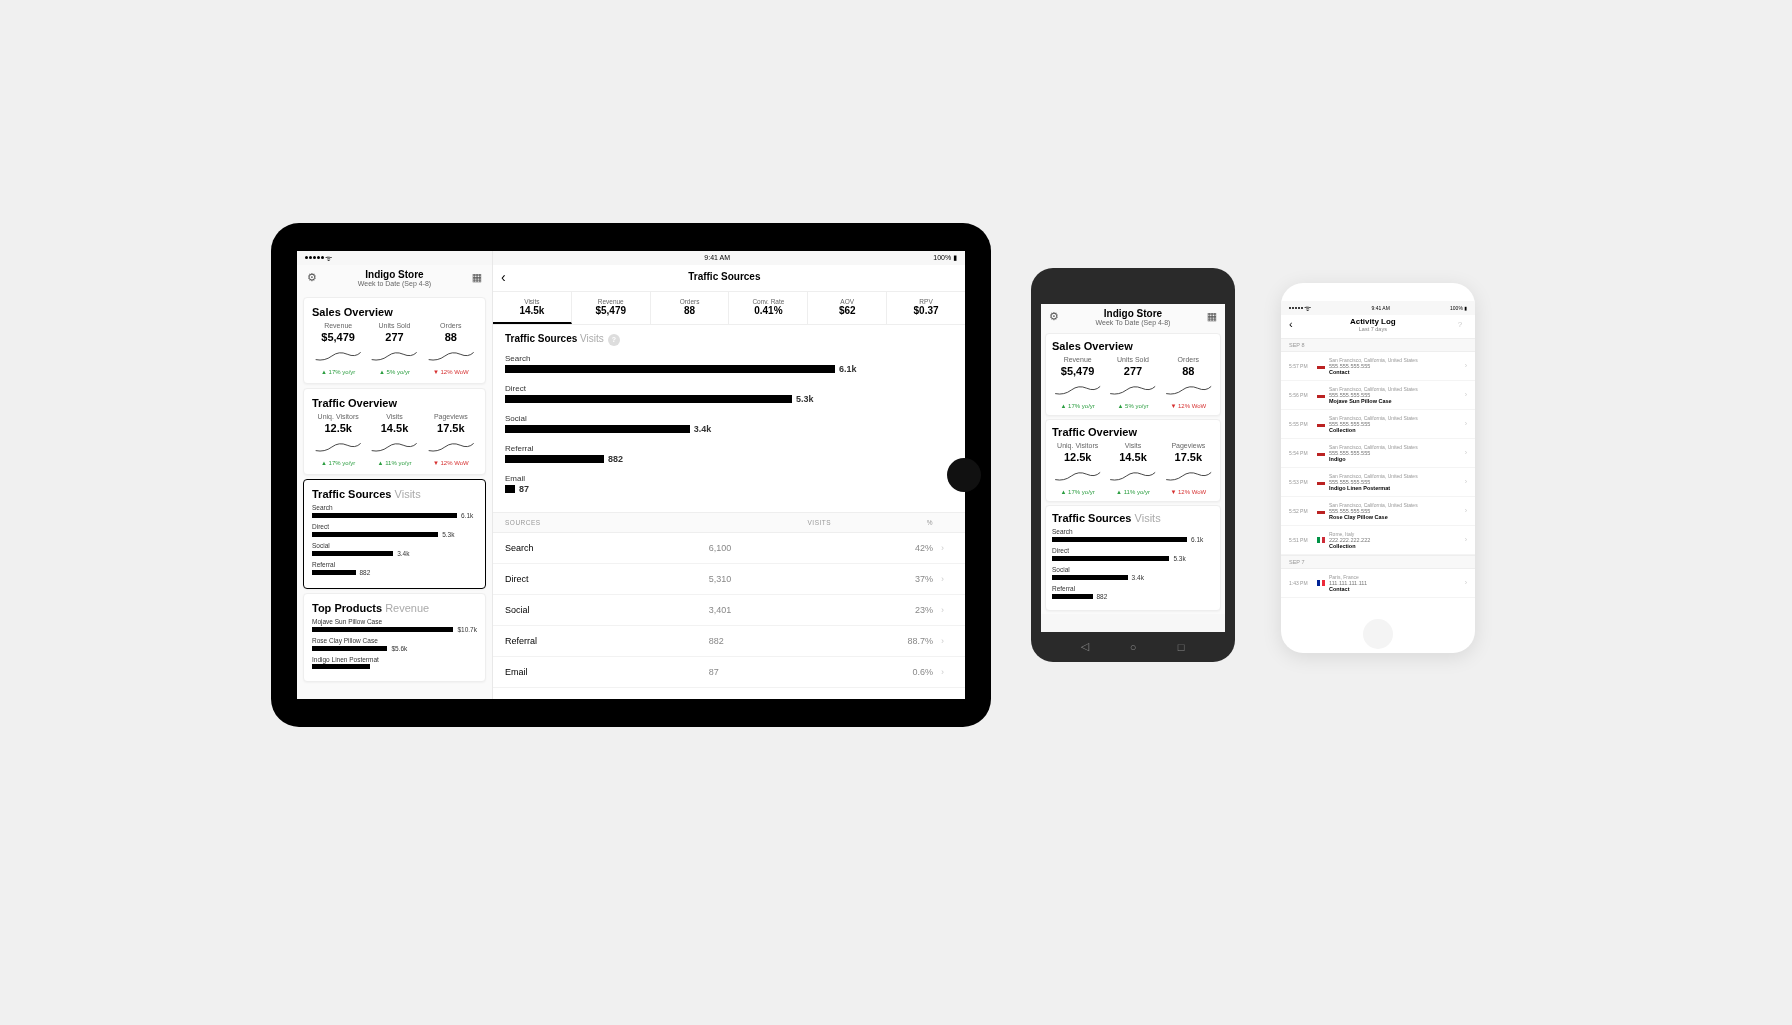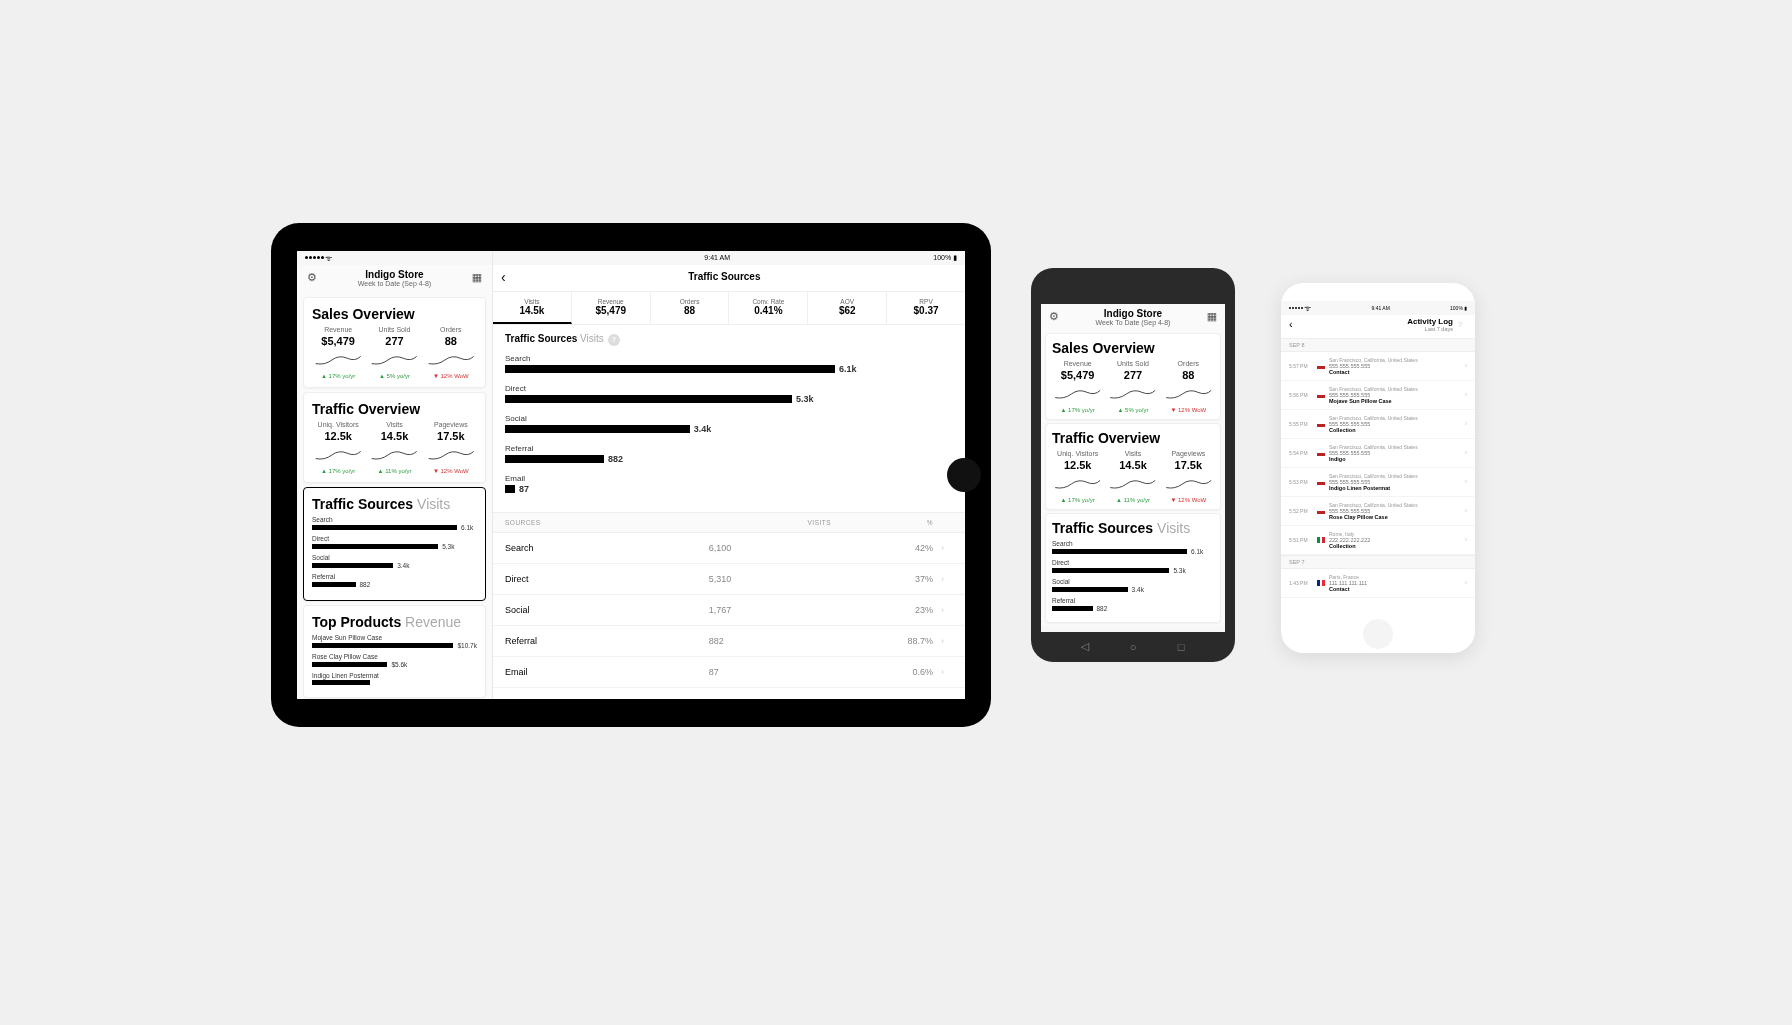--- a/index.html
+++ b/index.html
@@ -17,21 +17,21 @@
 
 
 .sidebar{width:196px;background:#fafafa;border-right:1px solid #e8e8e8;overflow:hidden}
 .sb-header{padding:4px 8px 6px;display:flex;justify-content:space-between;align-items:center}
 .sb-header-center{text-align:center;flex:1}
 .sb-title{font-size:10px;font-weight:600}
 .sb-sub{font-size:7px;color:#666}
 .icon-btn{width:14px;height:14px;display:flex;align-items:center;justify-content:center;font-size:11px;color:#555;cursor:pointer}
 .card{background:#fff;margin:4px 6px;border:1px solid #eee;border-radius:4px;padding:8px;box-shadow:0 1px 2px rgba(0,0,0,.04)}
 .card.selected{border-color:#000;border-width:1.5px}
-.card-title{font-size:14px;font-weight:600;margin-bottom:4px}
+.card-title{font-size:11px;font-weight:600;margin-bottom:4px}
 .card-title .sub{color:#aaa;font-weight:400}
 .metrics-row{display:flex;justify-content:space-between;gap:4px}
 .metric{flex:1;text-align:center}
 .m-label{font-size:7px;color:#666}
 .m-value{font-size:11px;font-weight:600;margin:2px 0}
 .spark{height:18px;margin:4px 0}
 .spark svg{width:100%;height:100%}
 .m-delta{font-size:6px}
 .up{color:#2a9d3f}
 .down{color:#d63030}
@@ -344,21 +344,21 @@
     <div class="chev">›</div>
   </div>
             <div class="trow">
     <div class="td td1">Direct</div>
     <div class="td td2">5,310</div>
     <div class="td td3">37%</div>
     <div class="chev">›</div>
   </div>
             <div class="trow">
     <div class="td td1">Social</div>
-    <div class="td td2">1,767</div>
+    <div class="td td2">3,401</div>
     <div class="td td3">23%</div>
     <div class="chev">›</div>
   </div>
             <div class="trow">
     <div class="td td1">Referral</div>
     <div class="td td2">882</div>
     <div class="td td3">88.7%</div>
     <div class="chev">›</div>
   </div>
             <div class="trow">
@@ -493,21 +493,21 @@
             <span class="dot" style="width:2px;height:2px"></span>
             <span class="dot" style="width:2px;height:2px"></span>
             <span class="dot" style="width:2px;height:2px"></span> 
             <span class="wifi">ᯤ</span>
           </div>
       <span>9:41 AM</span>
       <span><span>100%</span> ▮</span>
     </div>
     <div class="log-header">
       <div class="back" style="font-size:11px">‹</div>
-      <div style="flex:1;text-align:right">
+      <div style="flex:1;text-align:center">
         <div class="log-title">Activity Log</div>
         <div class="log-sub">Last 7 days</div>
       </div>
       <div class="icon-btn" style="font-size:8px;color:#ccc">?</div>
     </div>
     <div id="log-body">
           <div class="date-sep">SEP 8</div>
           <div class="log-row">
     <div class="log-time">5:57 PM</div>
     <div class="log-flag us"></div>

